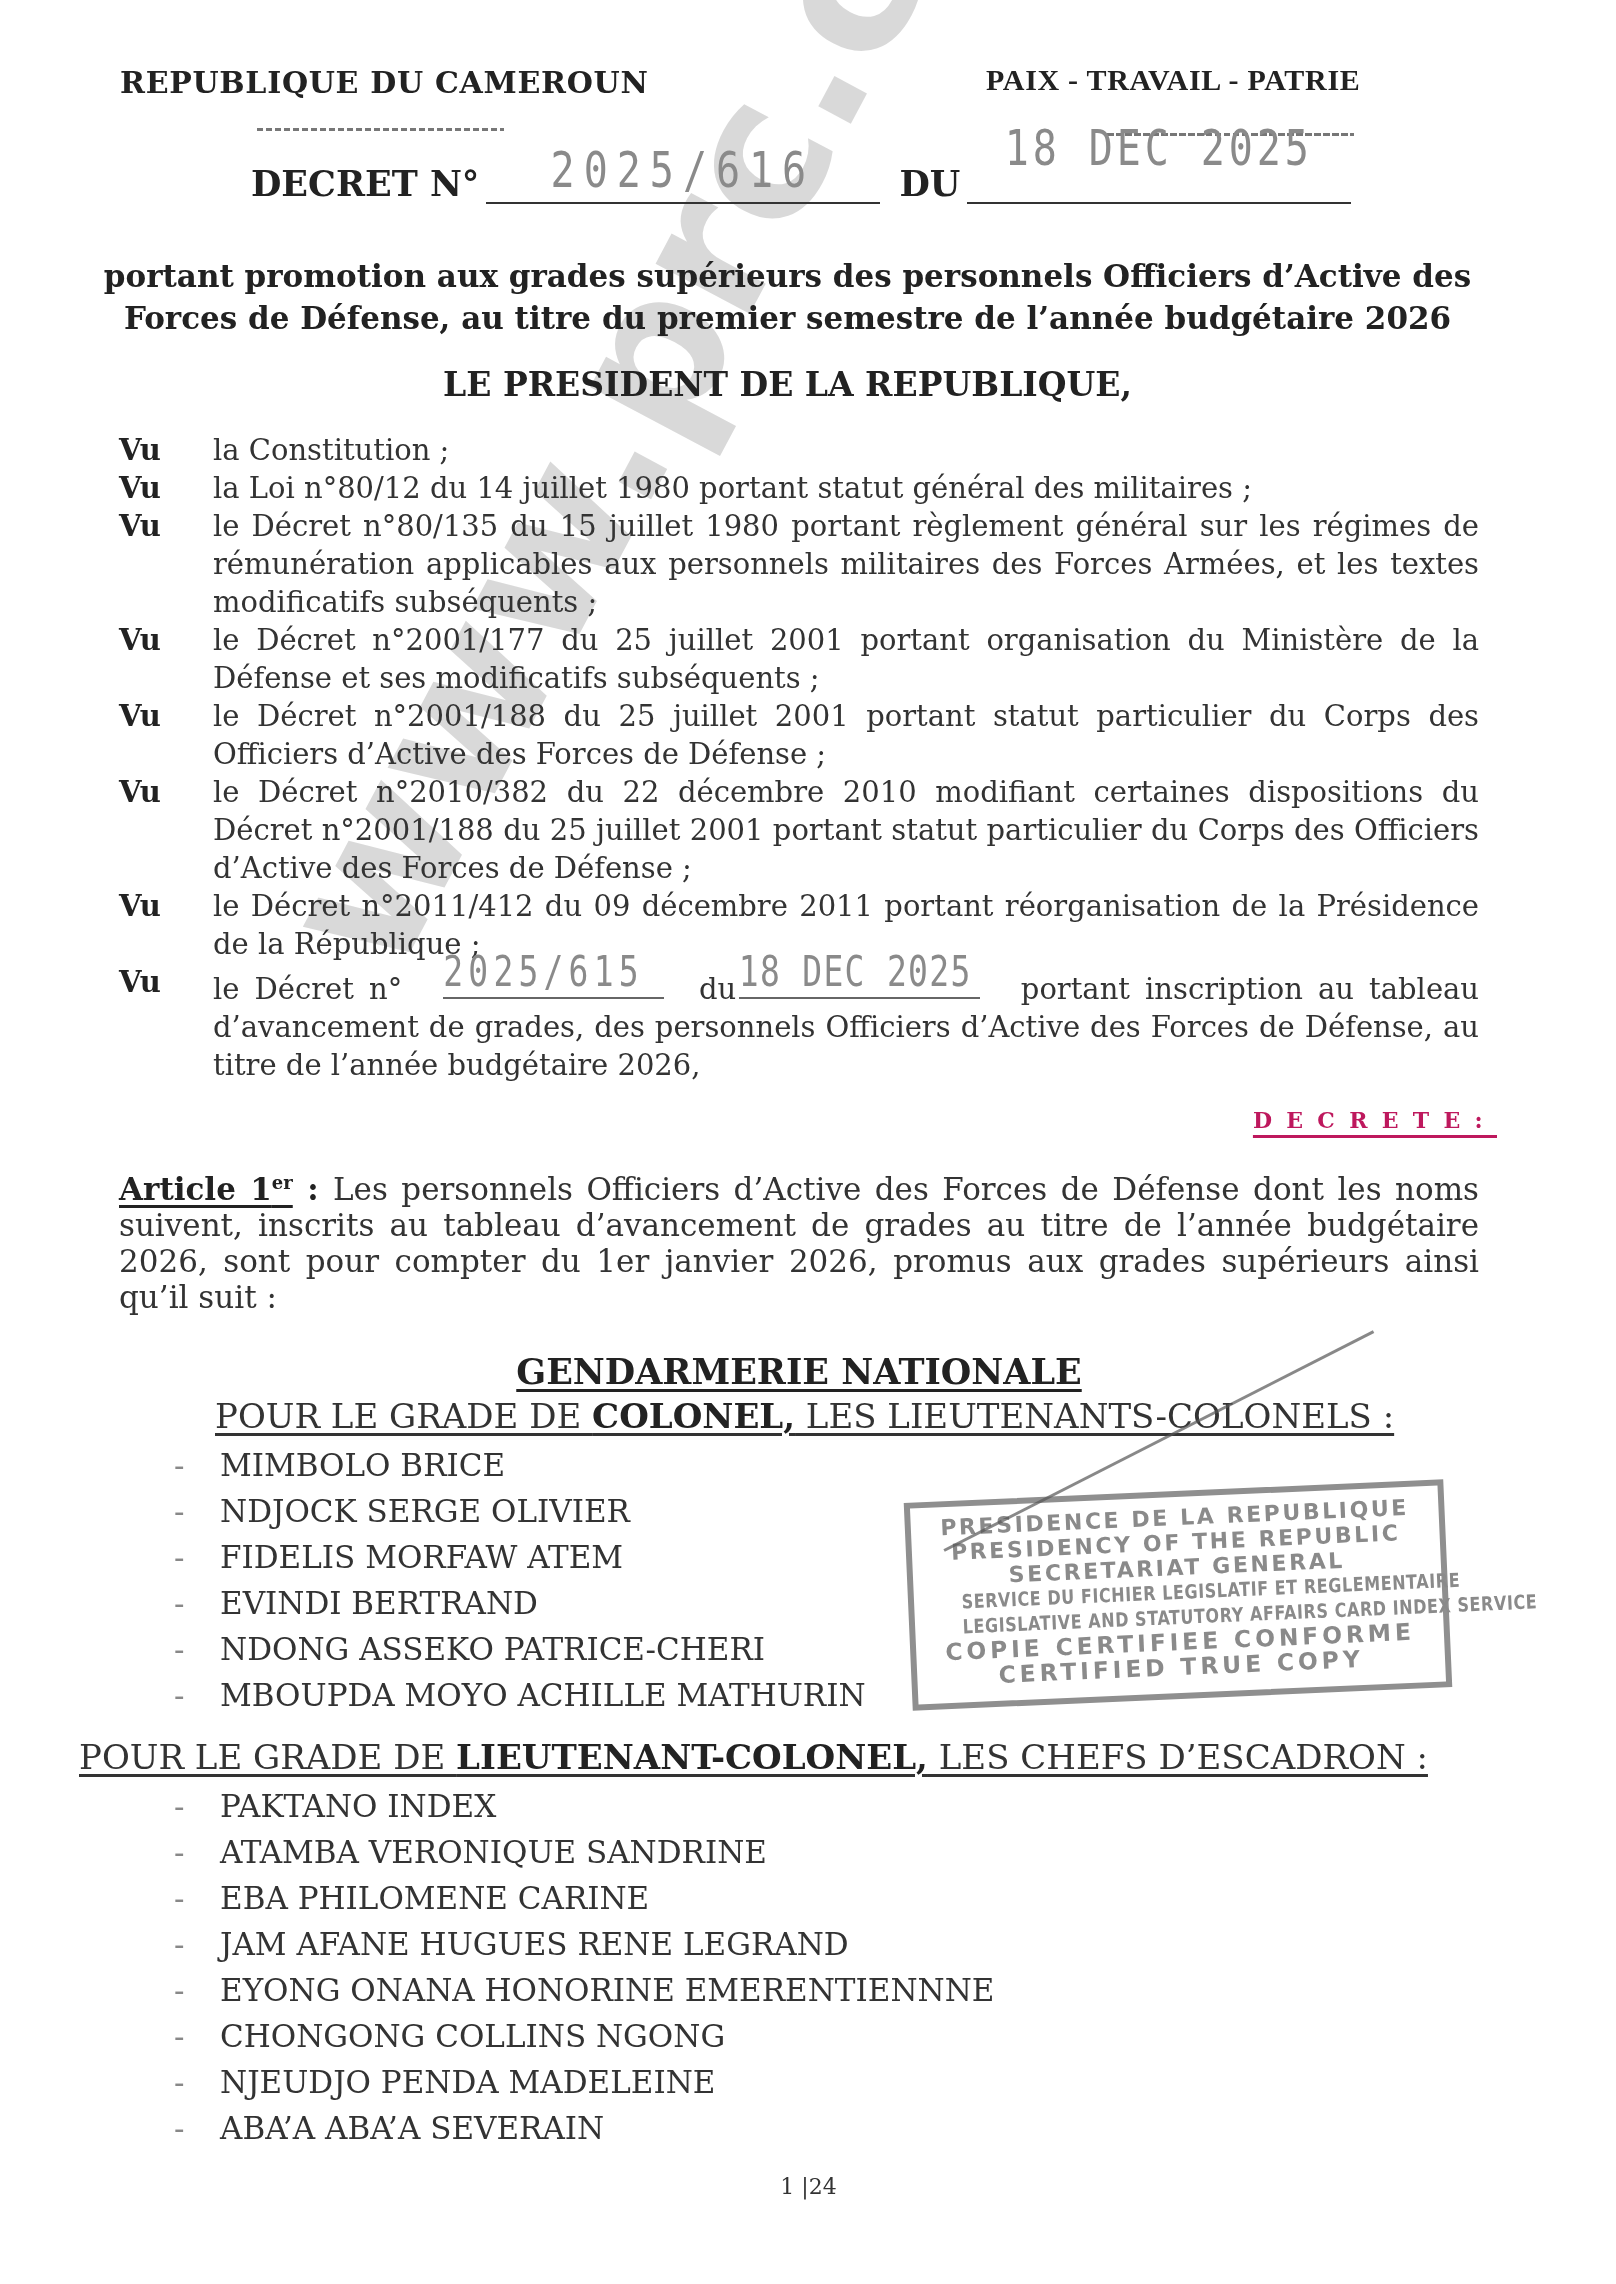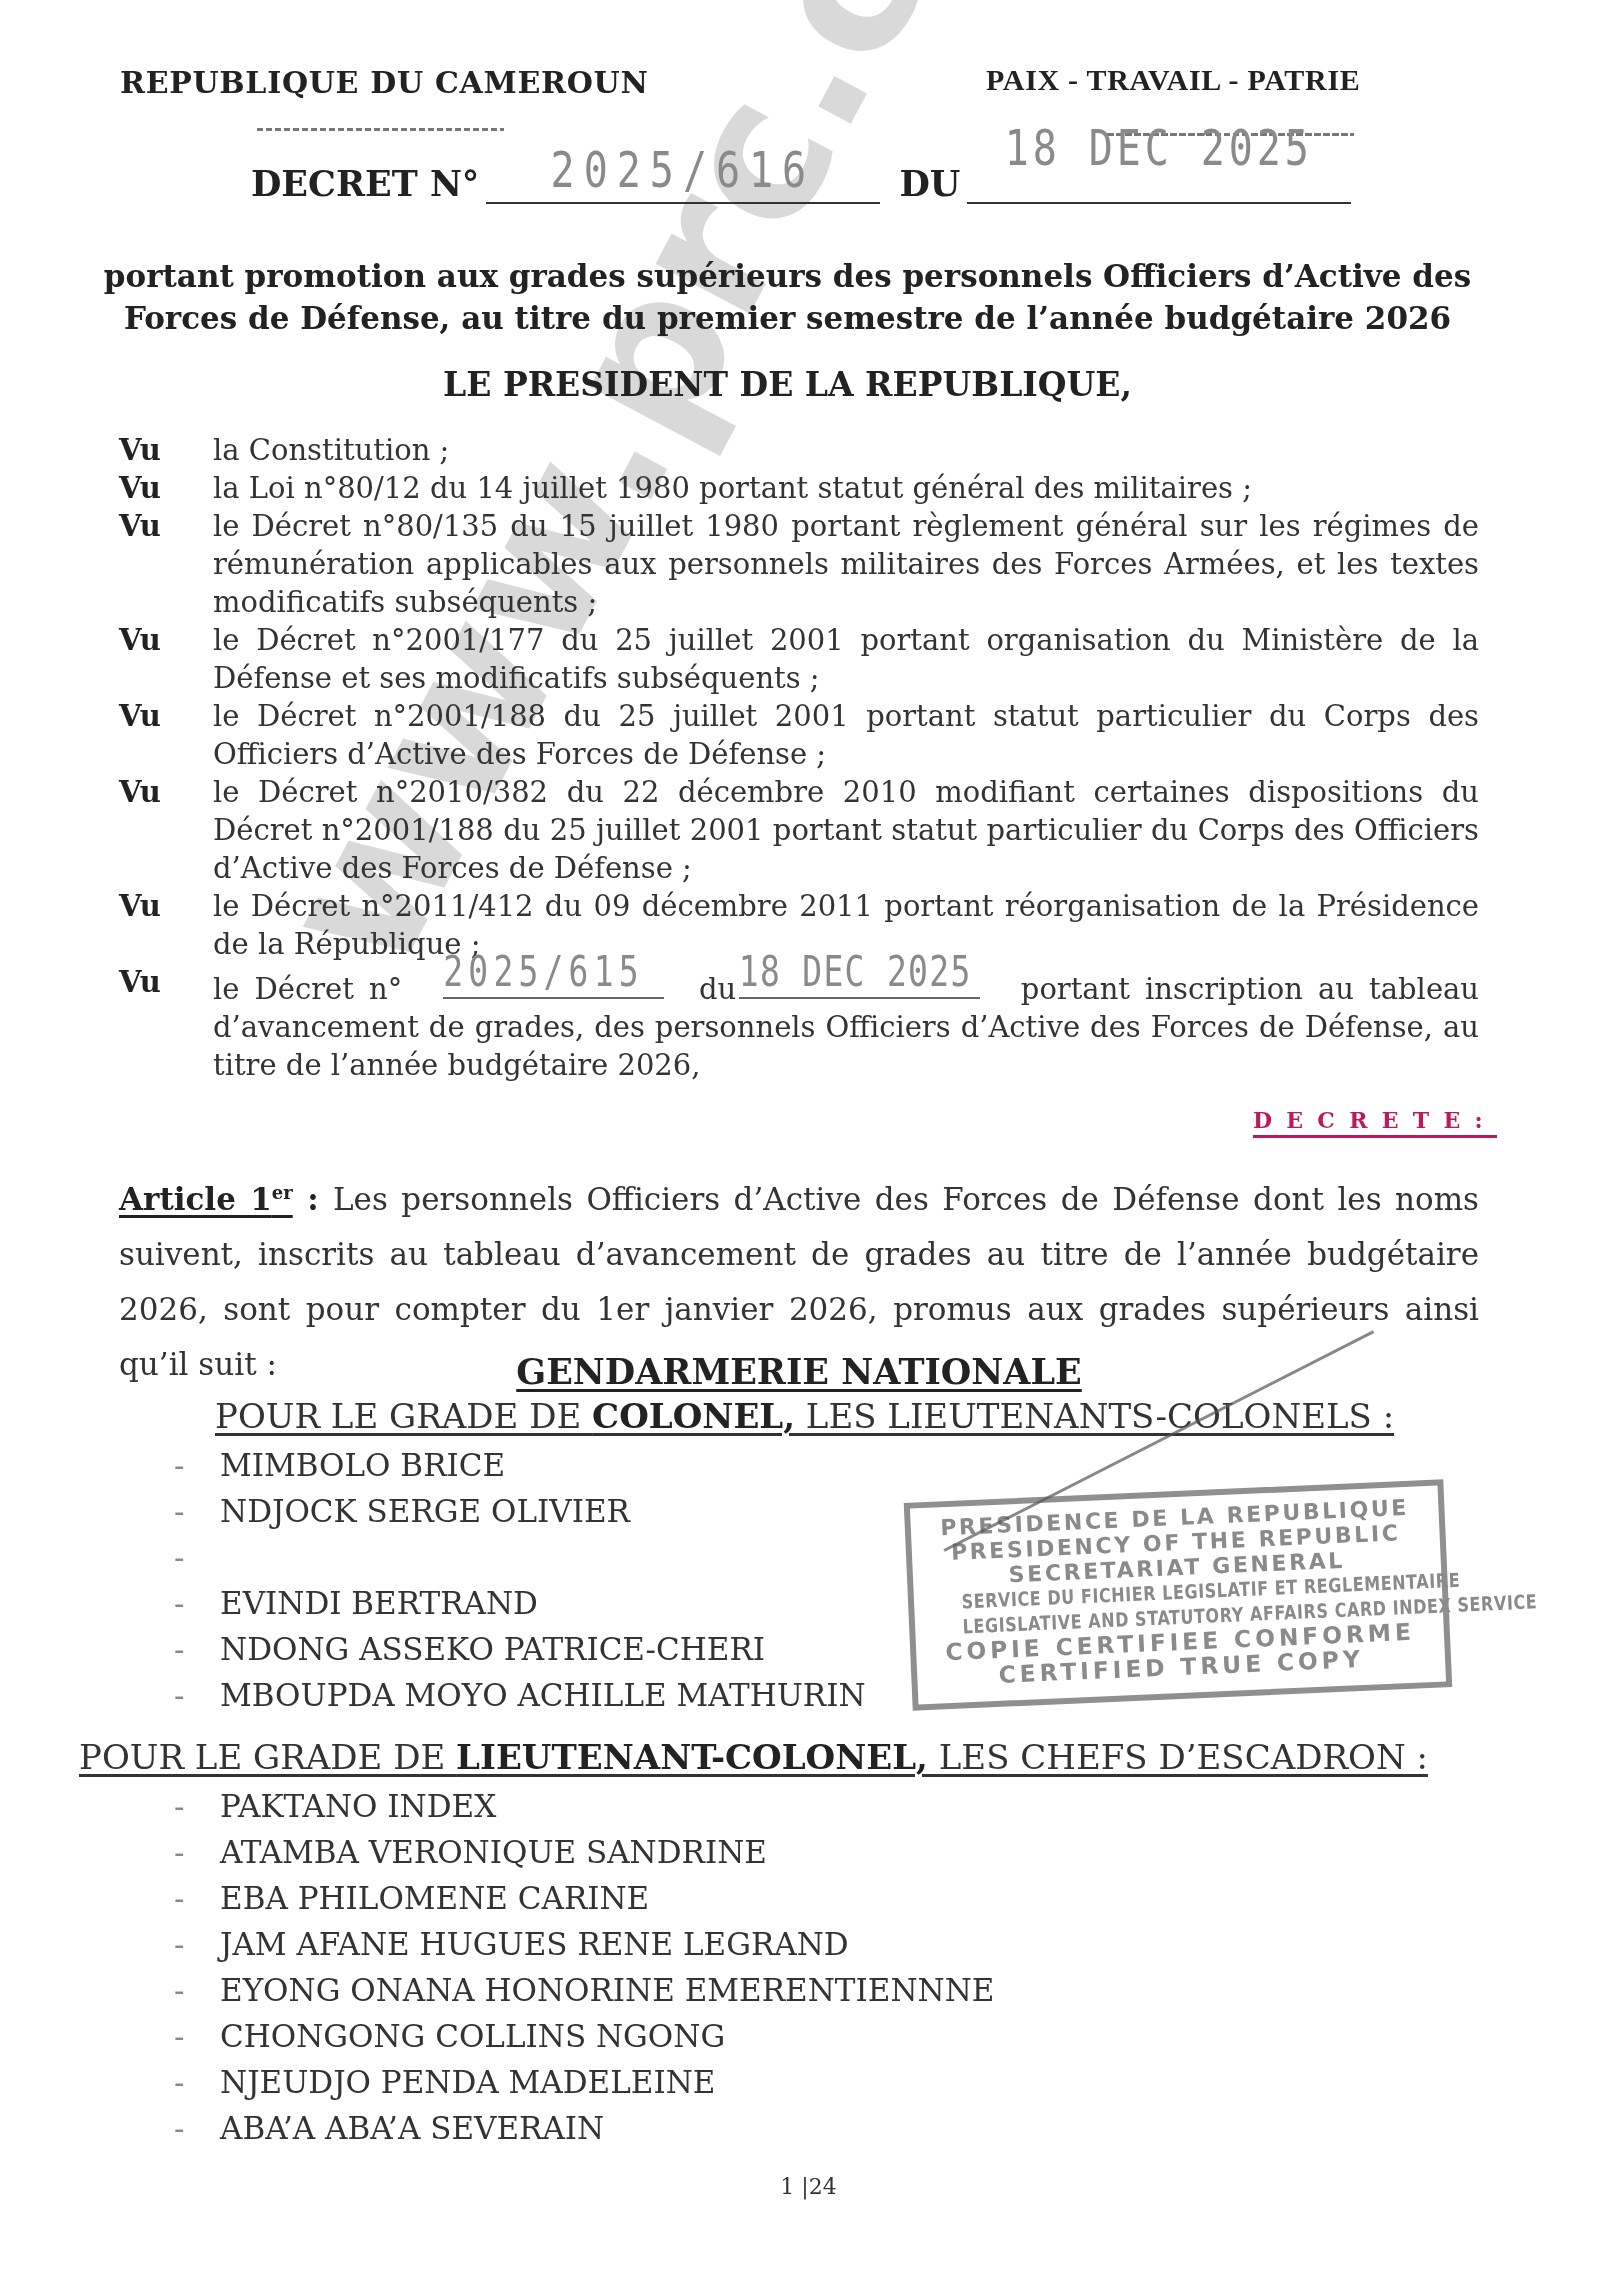--- a/index.html
+++ b/index.html
@@ -16,21 +16,21 @@
   .title { font-weight:bold; font-size:31px; line-height:42px; text-align:center; color:#222; }
   .president { font-weight:bold; font-size:33px; text-align:center; color:#222; }
   .vu-row { display:flex; font-size:29px; line-height:38px; }
   .vu-label { width:94px; flex:0 0 94px; font-weight:bold; color:#222; }
   .vu-text { flex:1; text-align:justify; text-align-last:left; color:#333; }
   .inline-stamp { display:inline-block; border-bottom:2.6px solid #666; position:relative; height:34px; vertical-align:baseline; }
   .inline-stamp span { position:absolute; bottom:1.3px; left:0; right:0; text-align:center;
      font-family:"DejaVu Sans Mono","Liberation Mono",monospace; color:#8a8a8a; font-size:33px; letter-spacing:5.2px;
      transform:scaleY(1.3); transform-origin:bottom; }
   .decrete { font-weight:bold; font-size:22px; letter-spacing:14.3px; text-decoration:underline; text-underline-offset:6.5px; text-decoration-thickness:2.6px; text-align:right; color:#be185d; }
-  .article { font-size:31px; line-height:55px; text-align:justify; color:#333; }
+  .article { font-size:31px; line-height:36px; text-align:justify; color:#333; }
   .article b { text-decoration:underline; text-decoration-thickness:2.6px; text-underline-offset:5.2px; color:#222; }
   .section-h { font-weight:bold; font-size:35px; text-align:center; text-decoration:underline; text-decoration-thickness:3.3px; text-underline-offset:5.2px; color:#222; }
   .grade-h { font-size:34px; text-decoration:underline; text-decoration-thickness:3.3px; text-underline-offset:5.2px; color:#333; white-space:nowrap; }
   .grade-h b { color:#222; }
   .names { list-style:none; margin:0; padding:0; }
   .names li { font-size:31px; line-height:46px; color:#333; display:flex; }
   .names li .bullet { width:46px; color:#888; }
   .footer { font-size:22px; color:#333; text-align:center; }
   .watermark { position:absolute; left:234px; top:898px; font-family:"DejaVu Sans","Liberation Sans",sans-serif;
                font-weight:bold; font-size:195px; color:rgba(120,120,120,0.28); transform:rotate(-62deg); transform-origin:left top;
@@ -131,20 +131,21 @@
   <li>
       <span class="bullet">-</span>
       <span>MIMBOLO BRICE</span>
     </li>
   <li>
       <span class="bullet">-</span>
       <span>NDJOCK SERGE OLIVIER</span>
     </li>
   <li>
       <span class="bullet">-</span>
+      <span>FIDELIS MORFAW ATEM</span>
     </li>
   <li>
       <span class="bullet">-</span>
       <span>EVINDI BERTRAND</span>
     </li>
   <li>
       <span class="bullet">-</span>
       <span>NDONG ASSEKO PATRICE-CHERI</span>
     </li>
   <li>

